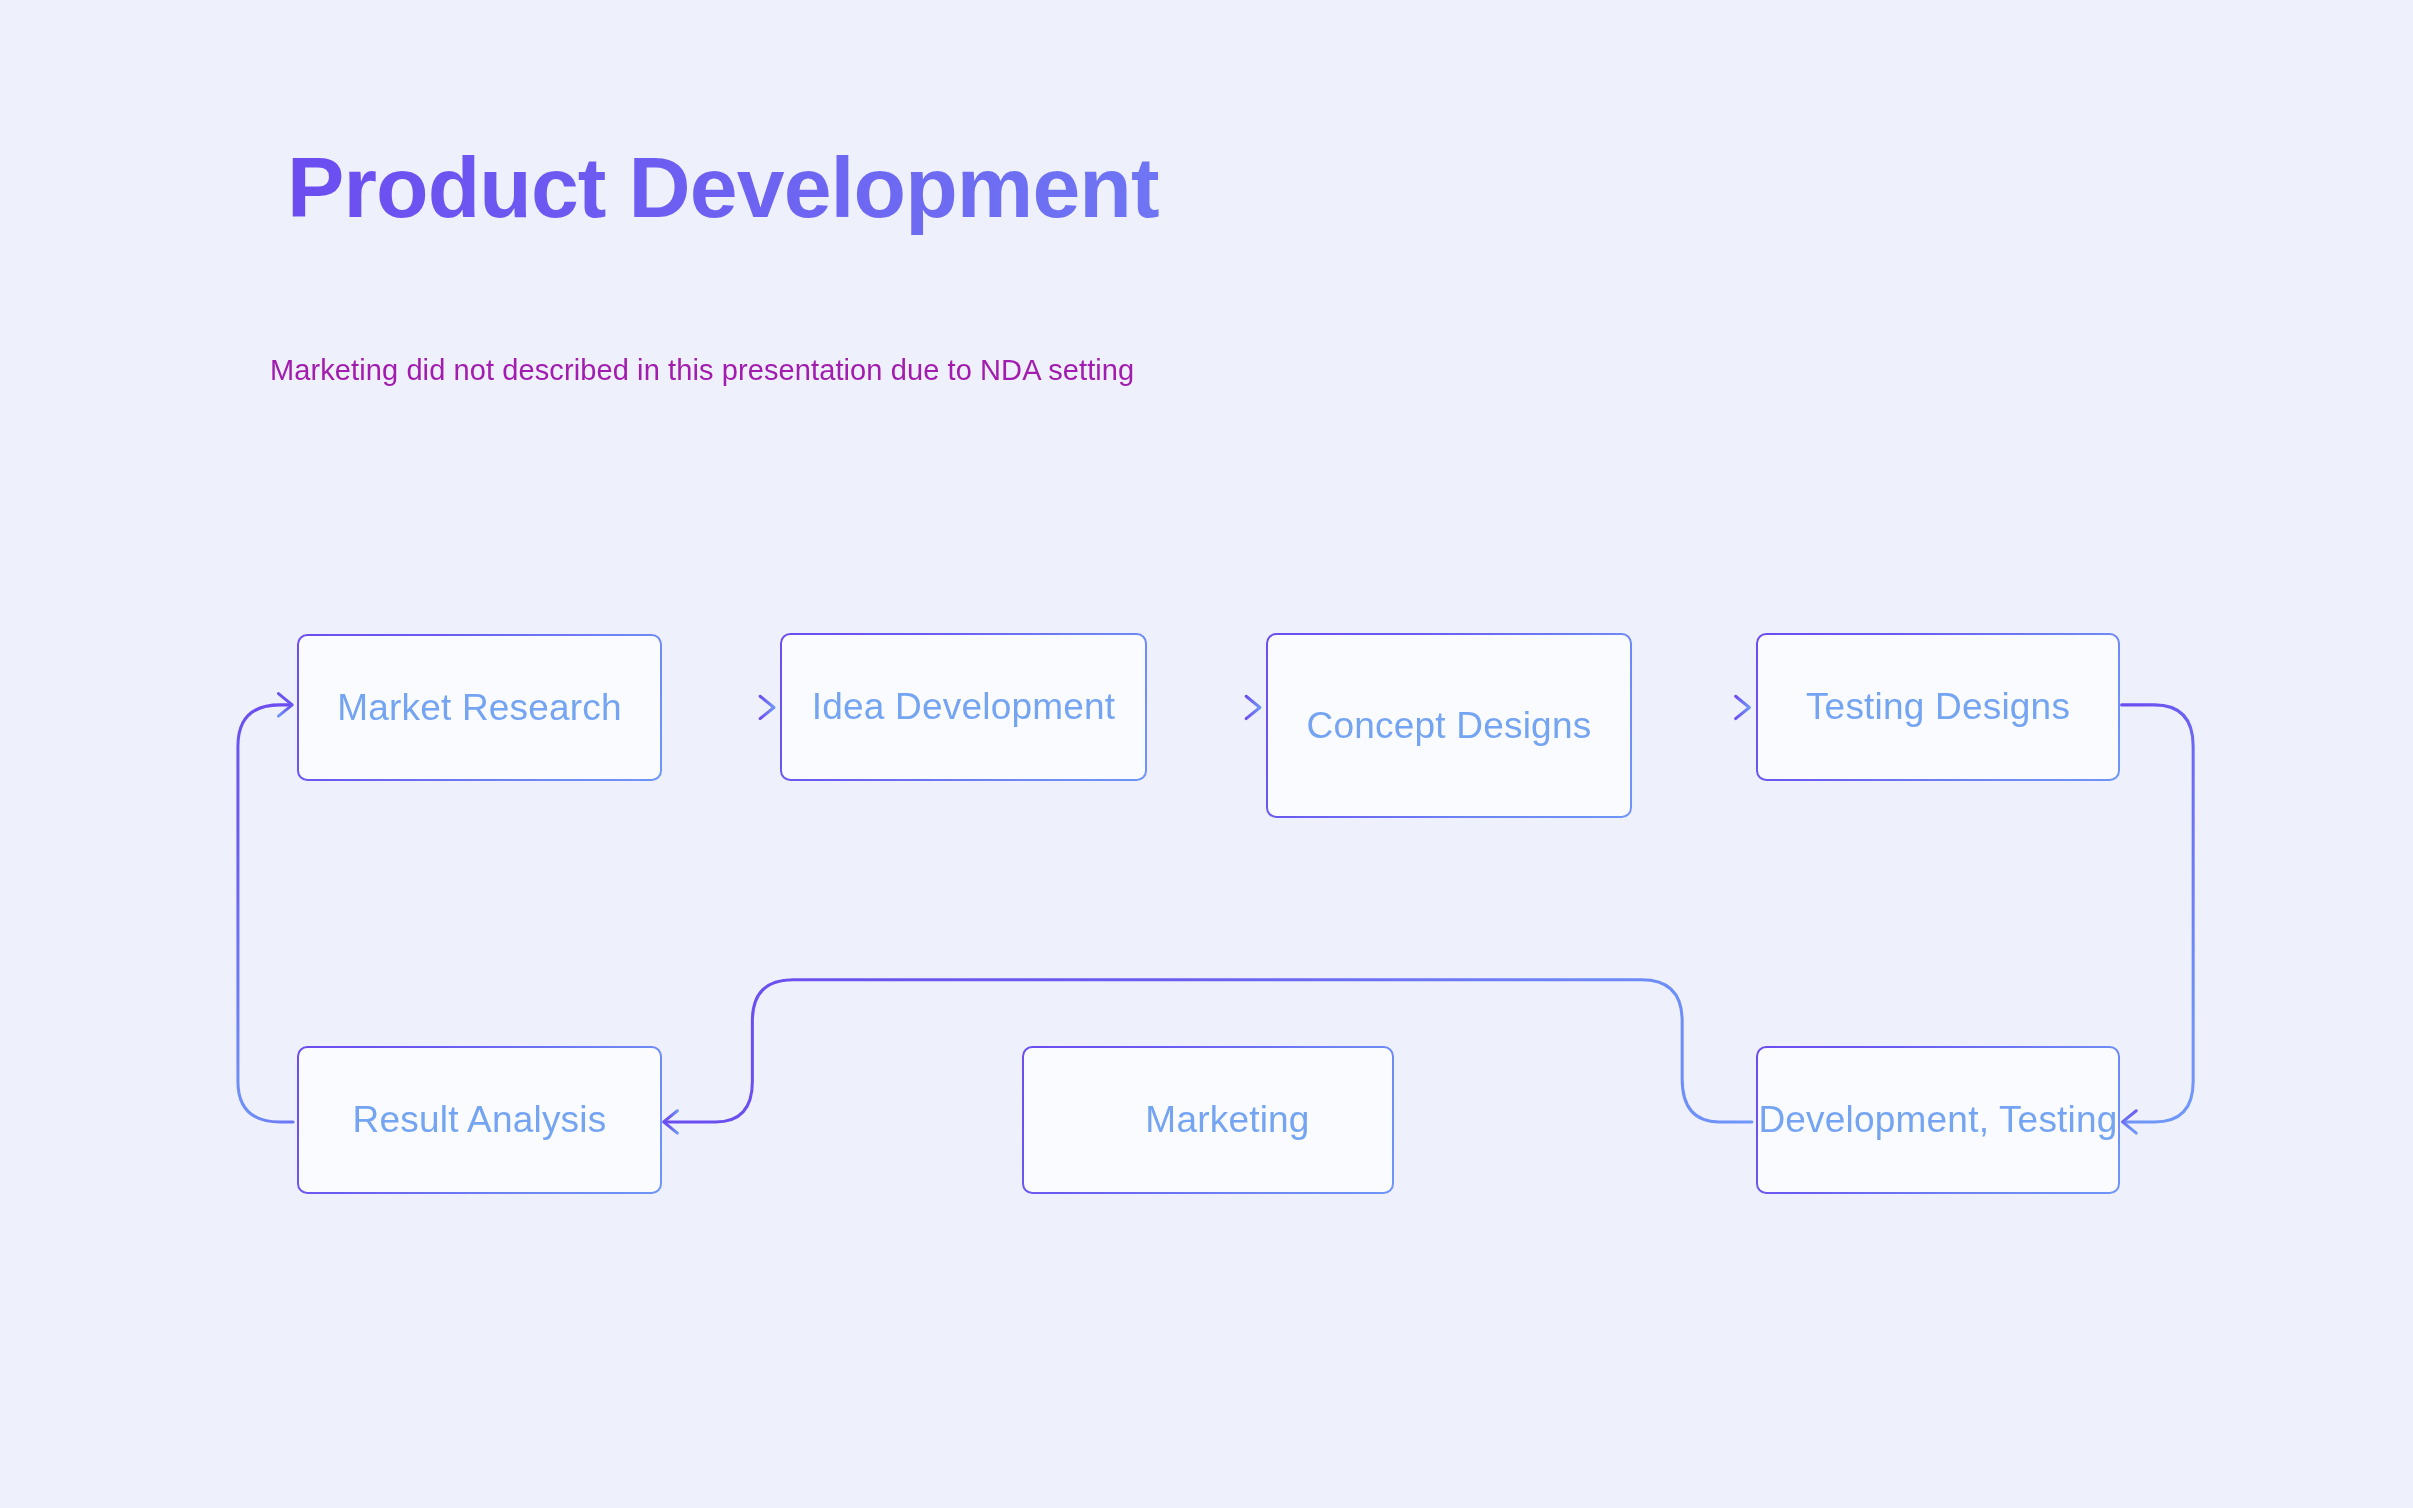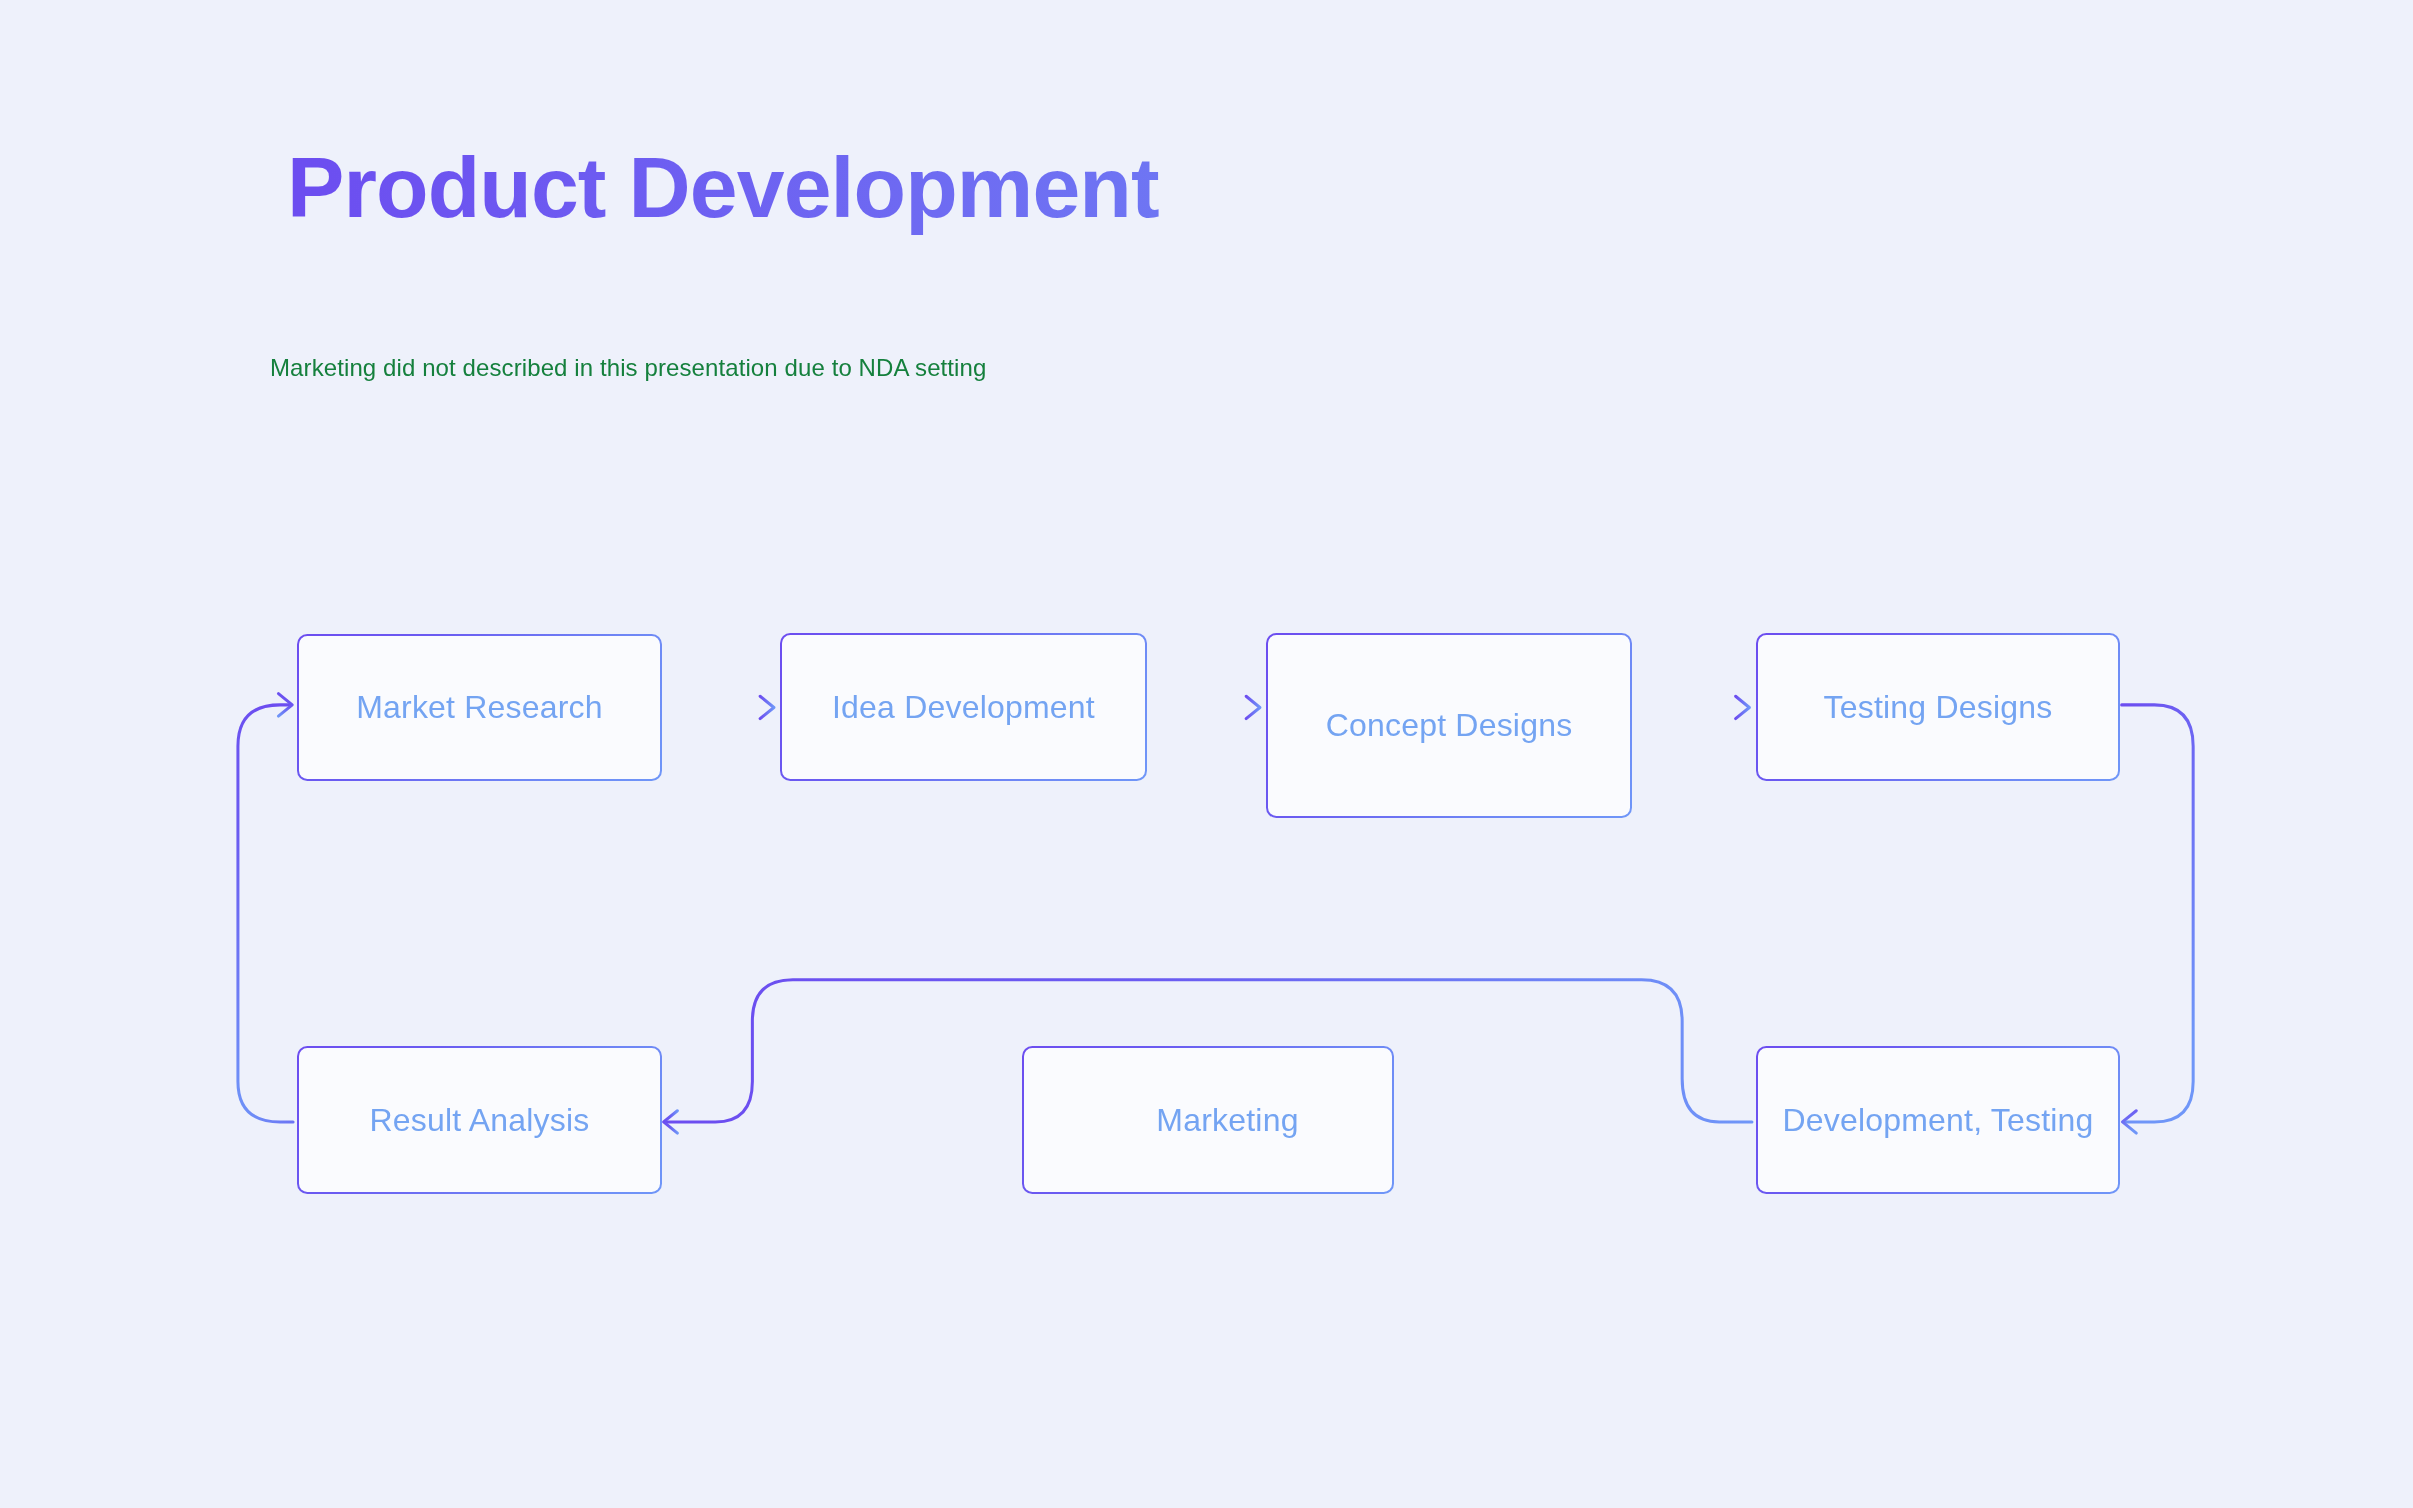--- a/index.html
+++ b/index.html
@@ -41,24 +41,24 @@
     background-clip: text;
     color: transparent;
     -webkit-text-fill-color: transparent;
     white-space: nowrap;
   }
 
   #subtitle {
     position: absolute;
     left: 0;
     top: 233px;
-    font-size: 24px;
+    font-size: 29px;
     font-weight: 400;
     letter-spacing: 0.1px;
-    color: #15803d;
+    color: #a21caf;
     white-space: nowrap;
   }
 
   
   #diagram {
     position: absolute;
     left: 0;
     top: 0;
     width: 2413px;
     height: 1508px;
@@ -83,21 +83,21 @@
     justify-content: center;
     border: 2.2px solid transparent;
     background-image:
       linear-gradient(#fafbfe, #fafbfe),
       linear-gradient(125deg, #6c4df0 0%, #6a5bf1 30%, #6e86f5 70%, #6f96f8 100%);
     background-origin: border-box;
     background-clip: padding-box, border-box;
   }
 
   .node-label {
-    font-size: 32px;
+    font-size: 37px;
     font-weight: 400;
     color: #74a4f2;
     letter-spacing: 0.2px;
     white-space: nowrap;
     text-align: left;
   }
 
   
   #node-market-research   { left: 297px;  top: 634px;  width: 365px; height: 147px; }
   #node-idea-definition   { left: 780px;  top: 633px;  width: 367px; height: 148px; }

